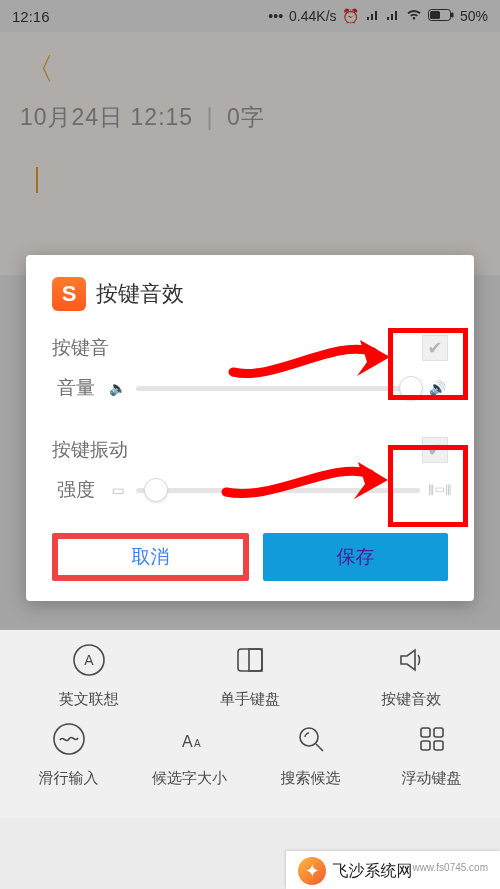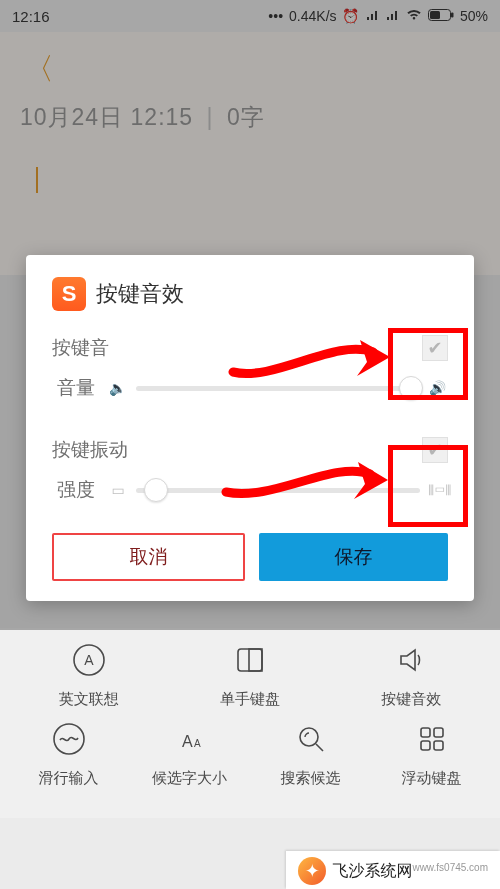--- a/index.html
+++ b/index.html
@@ -80,22 +80,22 @@
       border-radius: 50%;
       transform: translate(-50%, -50%);
       box-shadow: 0 1px 2px rgba(0,0,0,0.12);
     }
     .btn-row { display: flex; gap: 14px; margin-top: 30px; }
     .btn {
       flex: 1; height: 48px;
       display: flex; align-items: center; justify-content: center;
       font-size: 19px; border-radius: 2px;
     }
-    .btn-cancel { background: #fff; border: 2px solid #ef4444; color: #7f1d1d; }
-    .btn-save { background: #129bdb; color: #0f172a; }
+    .btn-cancel { background: #fff; border: 6px solid #ef4444; color: #3b82f6; }
+    .btn-save { background: #129bdb; color: #4c1d95; }
     .grid-section {
       position: absolute; left: 0; right: 0; top: 628px;
       background: #F0F0F0; padding: 12px 8px 20px 8px;
     }
     .grid-row { display: flex; justify-content: space-around; margin-bottom: 10px; }
     .grid-item { width: 24%; display: flex; flex-direction: column; align-items: center; gap: 10px; }
     .grid-icon { width: 40px; height: 40px; display: flex; align-items: center; justify-content: center; color: #4a4a4a; }
     .grid-label { font-size: 15px; color: #4a4a4a; }
     .red-box {
       position: absolute; border: 5px solid #ff0000; pointer-events: none;

